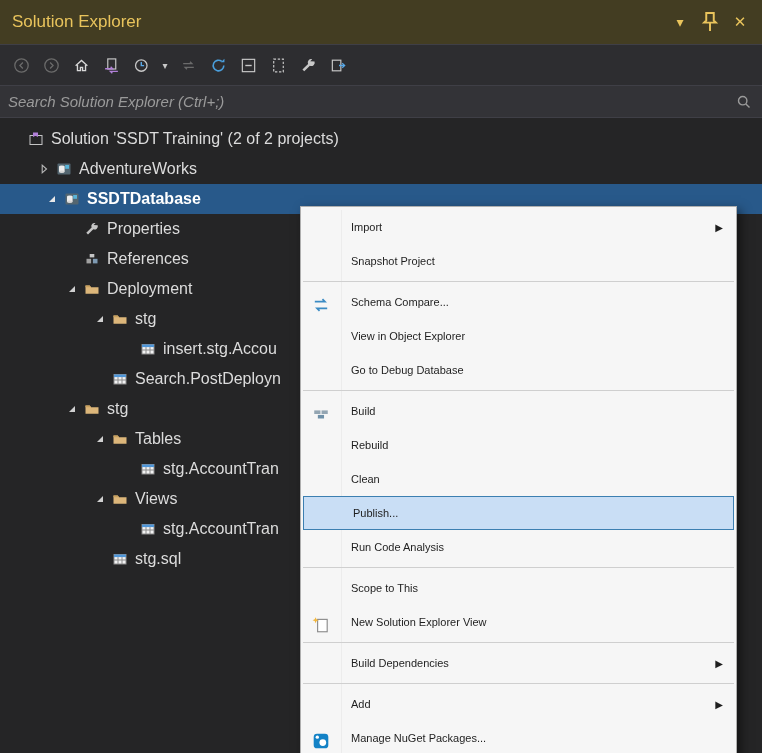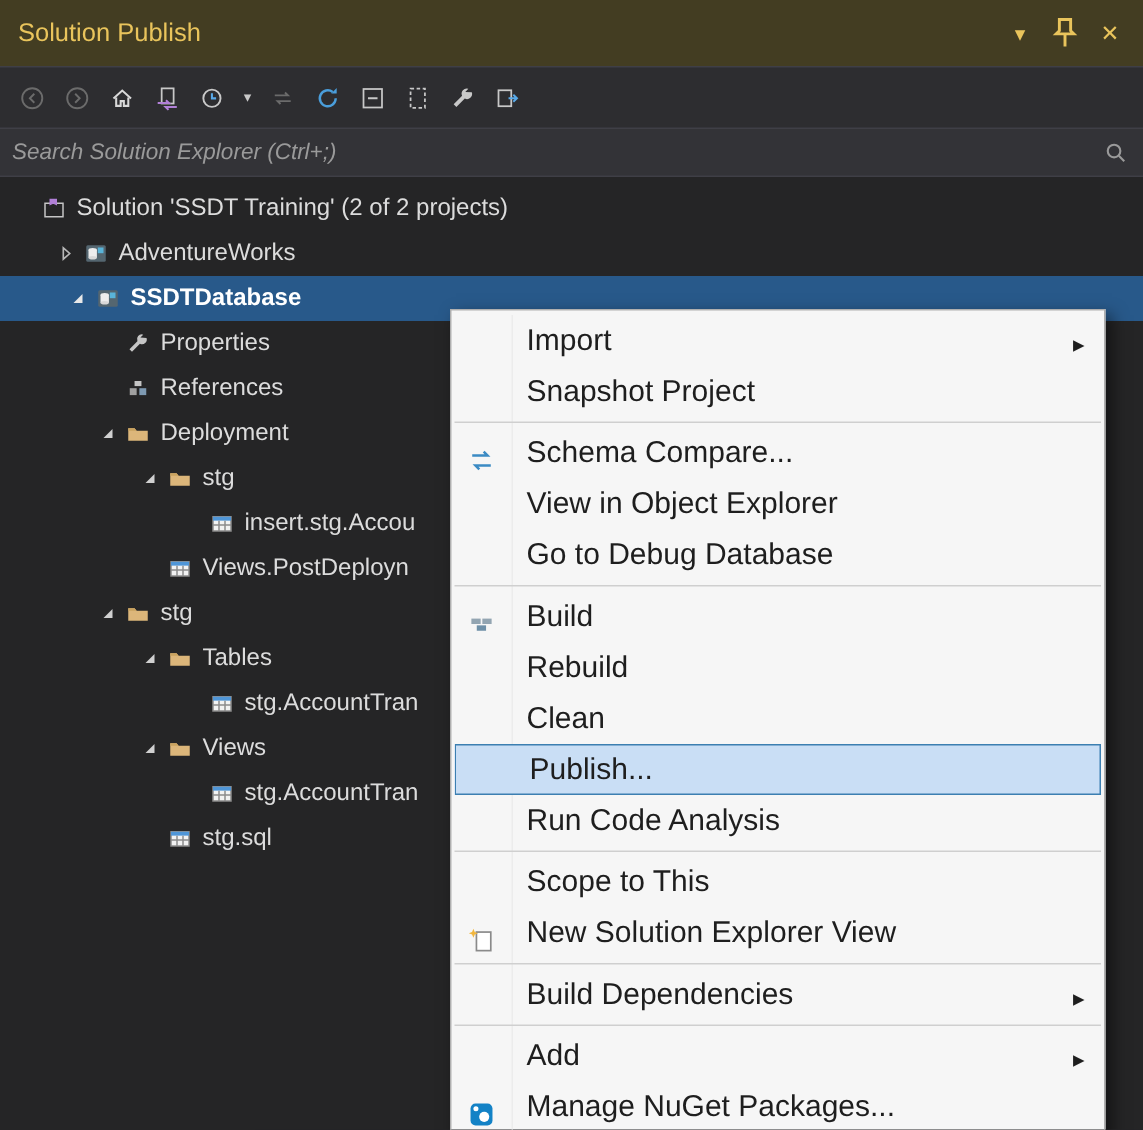--- a/index.html
+++ b/index.html
@@ -88,21 +88,21 @@
     padding: 3px 0 4px 0;
     z-index: 10;
   }
   .menu::before {
     content: ""; position: absolute; left: 40px; top: 3px; bottom: 4px;
     width: 1px; background: #ececec;
   }
   .mi {
     height: 34px; line-height: 34px;
     position: relative; padding-left: 50px;
-    font-size: 20px; color: #1e1e1e; cursor: pointer;
+    font-size: 11px; color: #1e1e1e; cursor: pointer;
   }
   .mi .mico {
     position: absolute; left: 11px; top: 50%; transform: translateY(-50%);
     width: 18px; height: 18px;
   }
   .mi .mico svg { width: 18px; height: 18px; }
   .mi .sub {
     position: absolute; right: 13px; top: 0; color: #1e1e1e;
   }
   .mi .sub::after { content: "▶"; font-size: 10px; }
@@ -110,21 +110,21 @@
     background: #c9def5;
     box-shadow: inset 0 0 0 1px #3c7fb1;
     margin: 0 2px; 
   }
   .msep { height: 1px; background: #cfcfcf; margin: 3px 2px; position: relative; z-index: 1; }
 </style>
 </head>
 <body>
 
 <div class="titlebar">
-  <span class="title">Solution Publish</span>
+  <span class="title">Solution Explorer</span>
   <span class="tb-icons">
     <span class="tb-ic ic-chevron-down"></span>
     <span class="tb-ic">
       <svg viewBox="0 0 16 16">
           <path d="M5.5 2h5v5l1.4 1.4H4.1L5.5 7z" fill="none" stroke="#e9c45c" stroke-width="1.3"></path>
           <path d="M8 8.6V14" stroke="#e9c45c" stroke-width="1.3"></path>
         </svg>
     </span>
     <span class="tb-ic ic-close"></span>
   </span>
@@ -320,21 +320,21 @@
 
   <div class="trow lvl3">
     <span class="tw"></span>
     <span class="ico">
       <svg viewBox="0 0 16 16">
           <rect x="2" y="3.5" width="12" height="9.5" fill="#f2f2f2" stroke="#8c8c8c"></rect>
           <rect x="2" y="3.5" width="12" height="2.6" fill="#4f96d8"></rect>
           <path d="M2 9h12M6 6.1v6.9M10 6.1v6.9" stroke="#8c8c8c" fill="none"></path>
         </svg>
     </span>
-    <span class="lbl">Views.PostDeployn</span>
+    <span class="lbl">Search.PostDeployn</span>
   </div>
 
   <div class="trow lvl2">
     <span class="tw">
       <svg viewBox="0 0 16 16">
           <path d="M11 5v6H5z" fill="#d0d0d0"></path>
         </svg>
     </span>
     <span class="ico">
       <svg viewBox="0 0 16 16">

